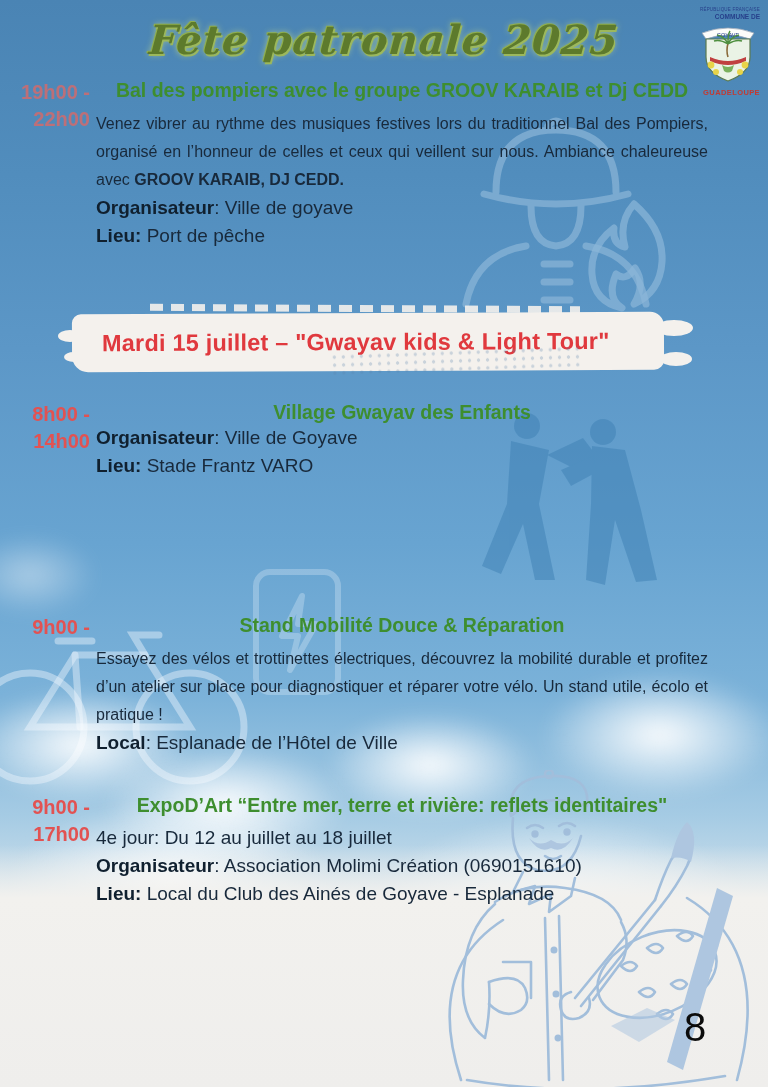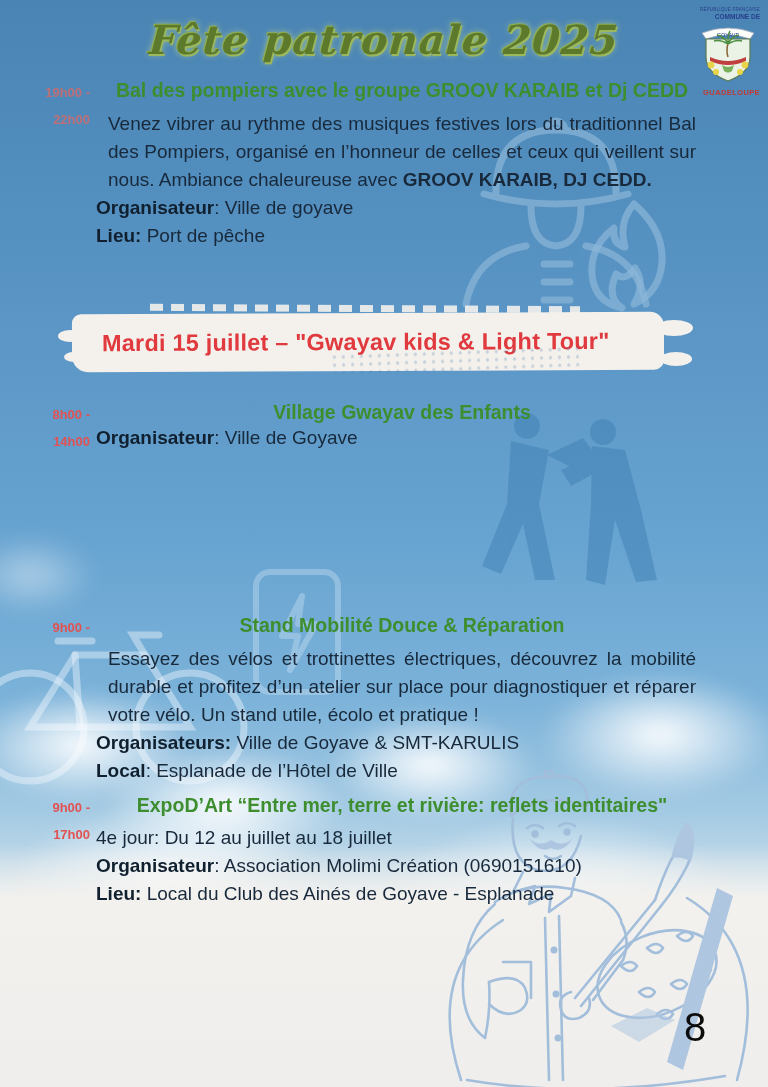--- a/index.html
+++ b/index.html
@@ -20,25 +20,25 @@
     font-family:"DejaVu Serif",serif; font-style:italic; font-weight:bold; font-size:40px;
     color:#5d7a2c; letter-spacing:1px; transform:skewX(-4deg);
     text-shadow:1.5px 1.5px 0 #9cb85c, -1px -1px 0 #8fae4e, 0 0 7px rgba(200,220,130,.85); }
   .logo { position:absolute; left:684px; top:8px; width:76px; z-index:5; text-align:right; line-height:1.1; }
   .logo .l1 { font-size:4.5px; color:#27408b; letter-spacing:.2px; }
   .logo .l2 { font-size:6.5px; font-weight:bold; color:#27408b; }
   .logo .l3 { font-size:7.5px; font-weight:bold; color:#c23a32; margin-top:2px; letter-spacing:.4px; }
   
   .event { position:absolute; left:0; width:768px; z-index:5; }
   .time { position:absolute; left:4px; top:1px; width:86px; text-align:right;
-    color:#e25252; font-weight:bold; font-size:13px; line-height:27px; white-space:pre-line; }
+    color:#e25252; font-weight:bold; font-size:20px; line-height:27px; white-space:pre-line; }
   .time.dim { color:#d66a6a; opacity:.82; }
   .content { position:absolute; left:96px; top:0; width:612px; }
   .etitle { color:#3e8e2f; font-weight:bold; font-size:19.5px; line-height:24px;text-align:center; }
-  .desc { color:#18293b; font-size:19px; line-height:28px; text-align:justify; margin:8px 12px 0; }
+  .desc { color:#18293b; font-size:16px; line-height:28px; text-align:justify; margin:8px 0 0; }
   .meta  { color:#18293b; font-size:19px; line-height:28px; margin:0; }
   .meta b { color:#10202f; }
   
   .banner { position:absolute; left:72px; top:313px; width:592px; height:58px; z-index:3;
     background:#f4f1ed; border-radius:9px 14px 10px 16px; transform:rotate(-.25deg);
     display:flex; align-items:center; padding-left:30px; box-sizing:border-box; }
   .banner-label { color:#e0393e; font-weight:bold; font-size:23.5px; letter-spacing:.2px; }
   .banner-dash { position:absolute; left:150px; top:305px; width:430px; height:7px; z-index:3; opacity:.9;
     background:repeating-linear-gradient(90deg,#f4f1ed 0 13px, transparent 13px 21px); transform:rotate(.3deg); }
   .banner-tip { position:absolute; z-index:3; background:#f4f1ed; border-radius:50%; }
@@ -182,29 +182,29 @@
   <div class="banner-tip" style="left:58px;top:330px;width:24px;height:12px;"></div>
   <div class="banner-tip" style="left:64px;top:352px;width:20px;height:10px;"></div>
   <div class="banner-dots"></div>
 
   <div class="event" style="top:400px;">
     <div class="time">8h00 -
 14h00</div>
     <div class="content">
       <div class="etitle">Village Gwayav des Enfants</div>
       <p class="meta"><b>Organisateur</b><span>: Ville de Goyave</span></p>
+      <p class="meta"><b>Lieu:</b><span> Stade Frantz VARO</span></p>
     </div>
   </div>
 
   <div class="event" style="top:613px;">
     <div class="time">9h00 -</div>
     <div class="content">
       <div class="etitle">Stand Mobilité Douce &amp; Réparation</div>
       <p class="desc">Essayez des vélos et trottinettes électriques, découvrez la mobilité durable et profitez d’un atelier sur place pour diagnostiquer et réparer votre vélo. Un stand utile, écolo et pratique !</p>
-      <p class="meta"><b>Organisateurs:</b><span> Ville de Goyave &amp; SMT-KARULIS</span></p>
       <p class="meta"><b>Local</b><span>: Esplanade de l’Hôtel de Ville</span></p>
     </div>
   </div>
 
   <div class="event" style="top:793px;">
     <div class="time">9h00 -
 17h00</div>
     <div class="content">
       <div class="etitle">ExpoD’Art “Entre mer, terre et rivière: reflets identitaires"</div>
       <p class="meta" style="margin-top:7px;">4e jour: Du 12 au juillet au 18 juillet</p>

